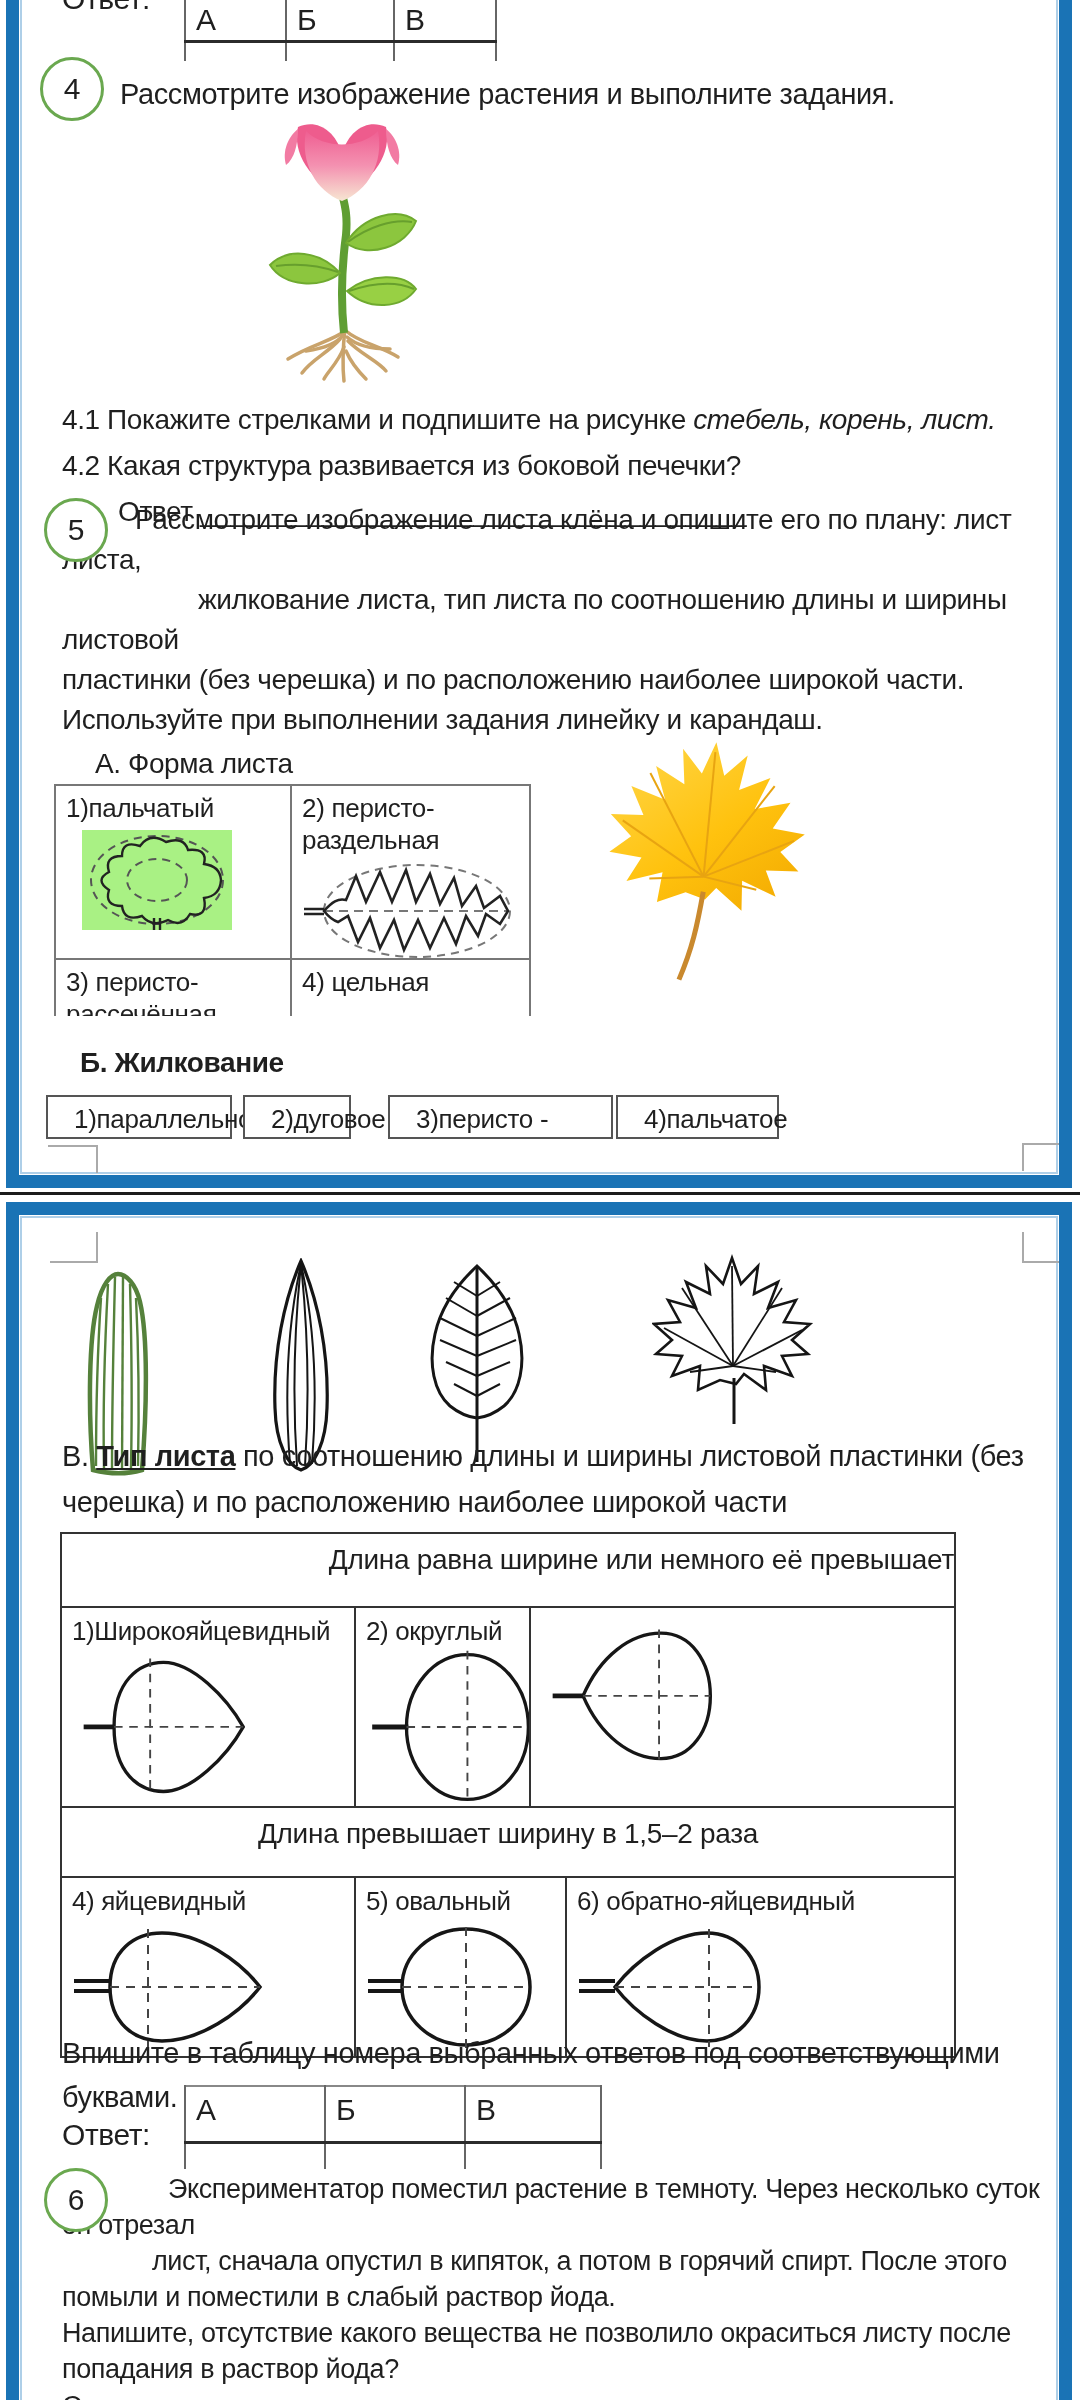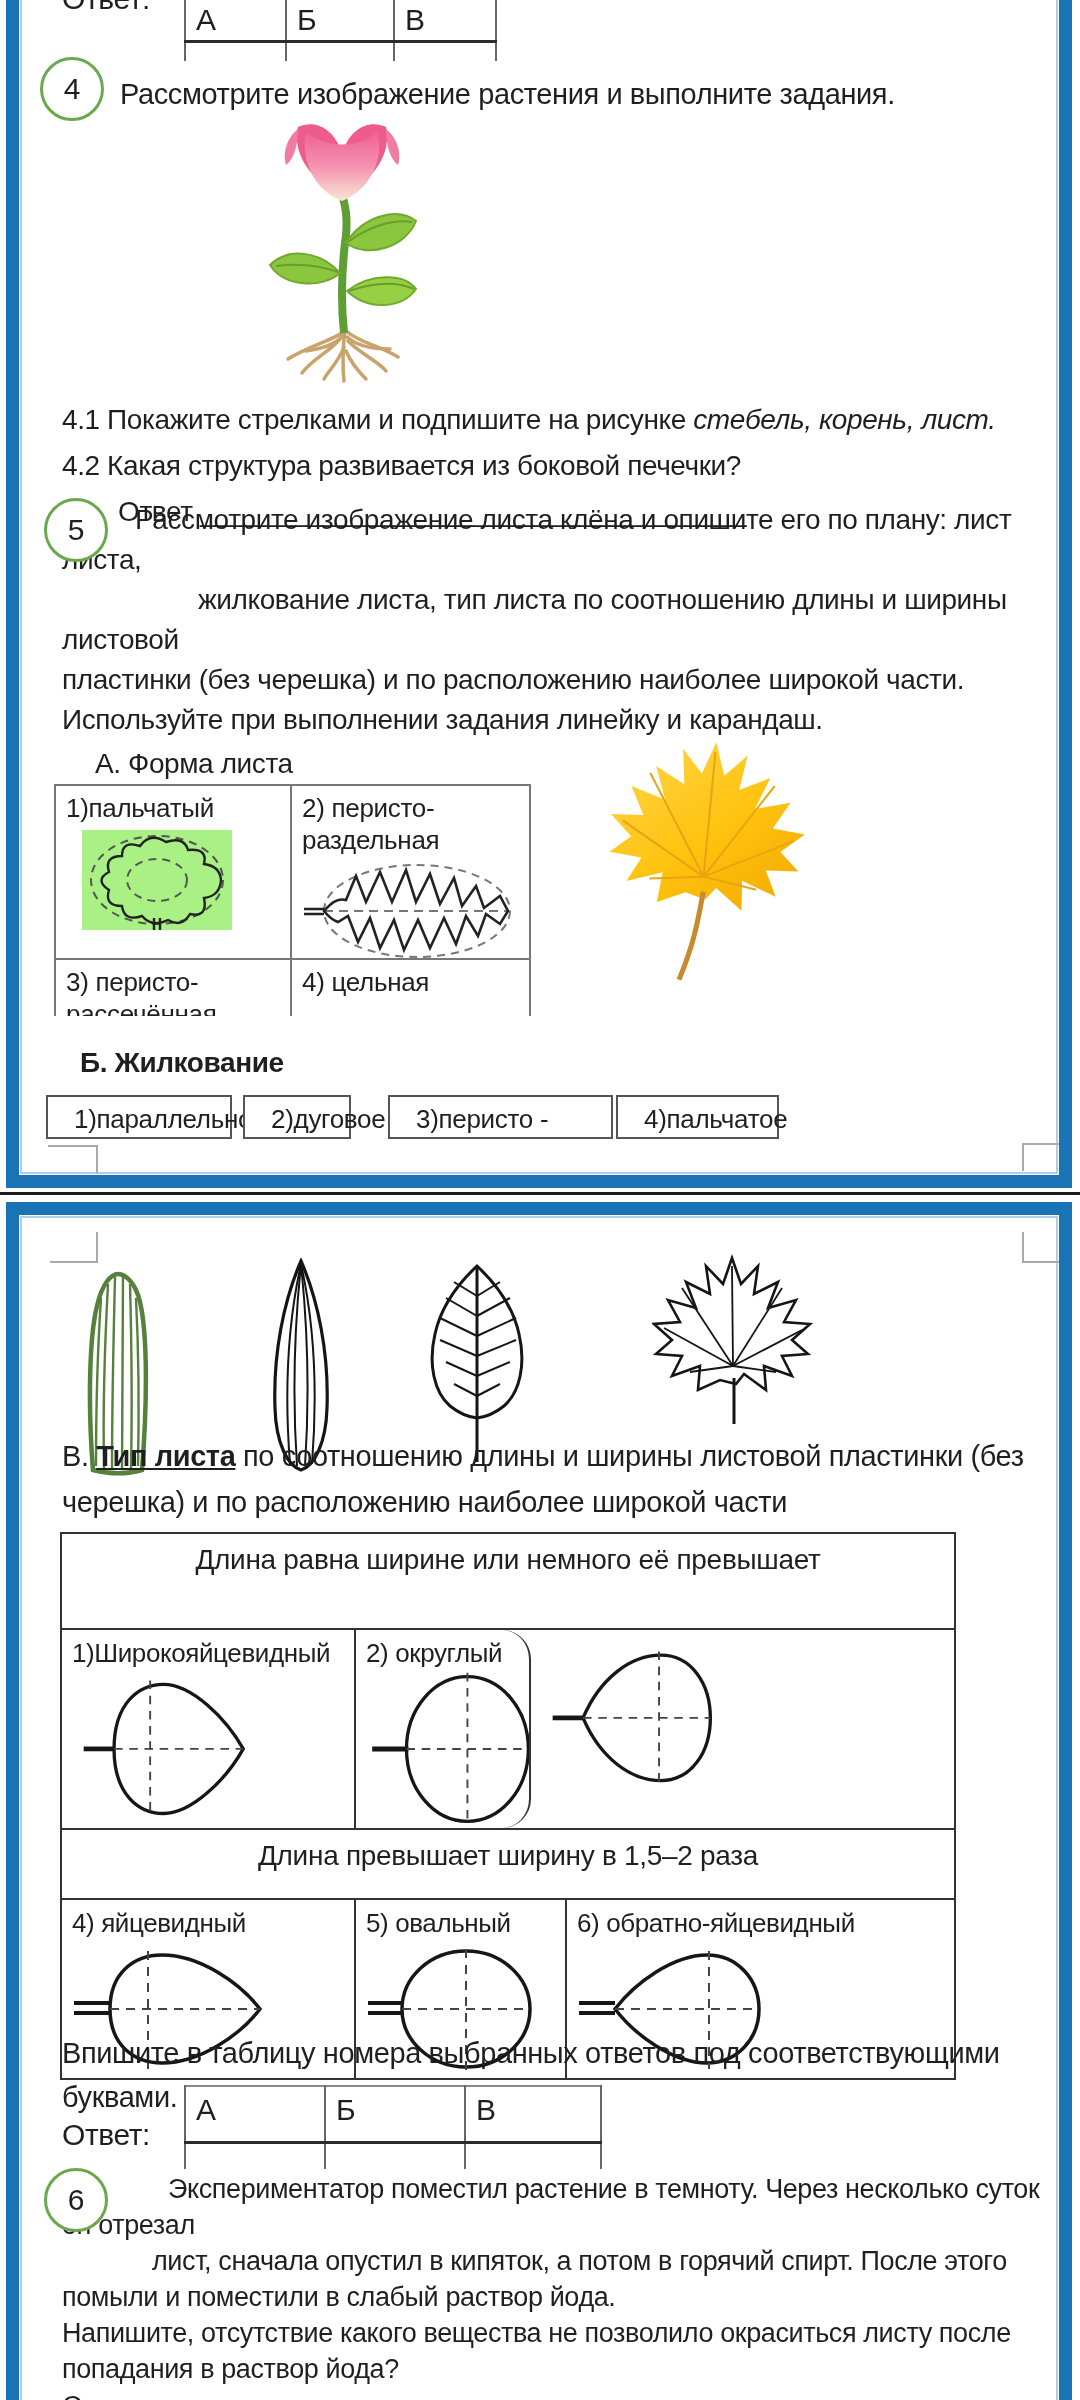--- a/index.html
+++ b/index.html
@@ -258,32 +258,32 @@
       <path d="M82,124 L82,170" stroke="#151515" stroke-width="3" fill="none"></path>
     </svg>
   </div>
 
   <div class="abs txt" style="left:43px;top:225px;font-size:29px;">
     <span>В. </span><span class="term">Тип листа</span><span> по соотношению длины и ширины листовой пластинки (без</span>
   </div>
   <div class="abs txt" style="left:43px;top:271px;font-size:29px;">черешка) и по расположению наиболее широкой части</div>
 
   <div class="ttable" style="left:41px;top:317px;width:892px;">
-    <div class="thead" style="height:96px;">Длина равна ширине или немного её превышает</div>
+    <div class="thead" style="height:74px;text-align:right;">Длина равна ширине или немного её превышает</div>
     <div class="trow" style="height:198px;">
       <div class="tcell" style="width:294px;">
         <div>1)Широкояйцевидный</div>
         <svg width="200" height="152" viewBox="0 0 190 160" style="margin-top:2px;">
           <path d="M2,82 L34,82" stroke="#161616" stroke-width="5"></path>
           <path d="M34,82 C34,34 60,14 86,14 C116,14 152,50 170,82 C152,114 116,150 86,150 C60,150 34,130 34,82 Z" fill="none" stroke="#161616" stroke-width="3.5"></path>
           <path d="M72,10 L72,154" stroke="#444" stroke-width="2" stroke-dasharray="9 7"></path>
           <path d="M34,82 L170,82" stroke="#444" stroke-width="2" stroke-dasharray="9 7"></path>
         </svg>
       </div>
-      <div class="tcell" style="width:175px;border-radius:29px;">
+      <div class="tcell" style="width:175px;">
         <div>2) округлый</div>
         <svg width="180" height="160" viewBox="0 0 180 168" style="margin-top:0;">
           <path d="M2,84 L40,84" stroke="#161616" stroke-width="5"></path>
           <ellipse cx="102" cy="84" rx="64" ry="76" fill="none" stroke="#161616" stroke-width="3.5"></ellipse>
           <path d="M102,4 L102,164" stroke="#444" stroke-width="2" stroke-dasharray="9 7"></path>
           <path d="M38,84 L166,84" stroke="#444" stroke-width="2" stroke-dasharray="9 7"></path>
         </svg>
       </div>
       <div class="tcell" style="width:381px;">
         <svg width="200" height="152" viewBox="0 0 190 160" style="margin-top:2px;">

